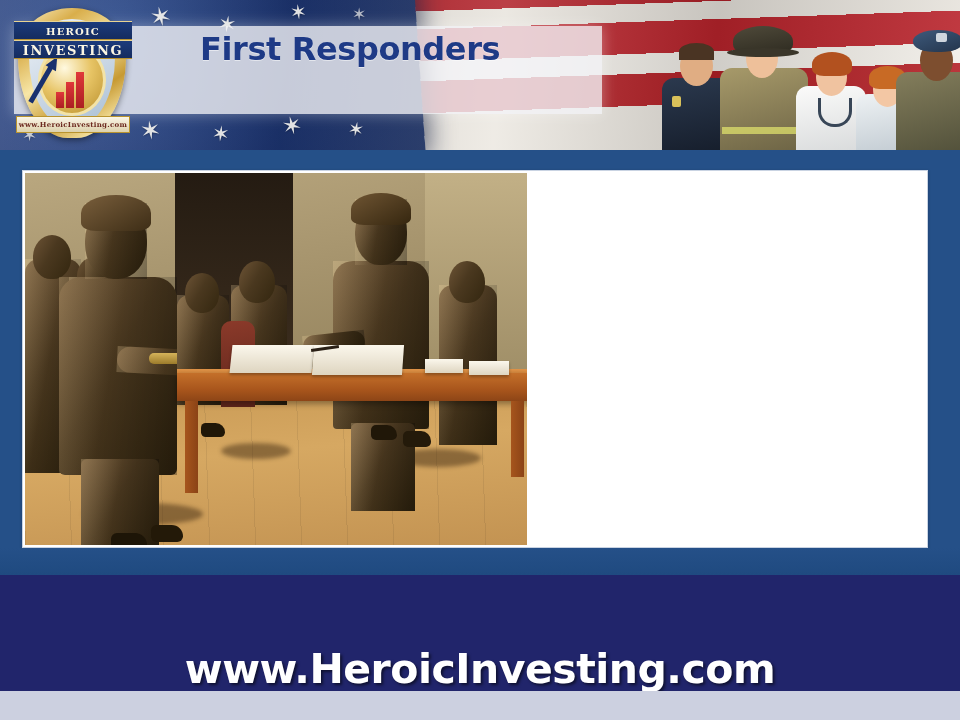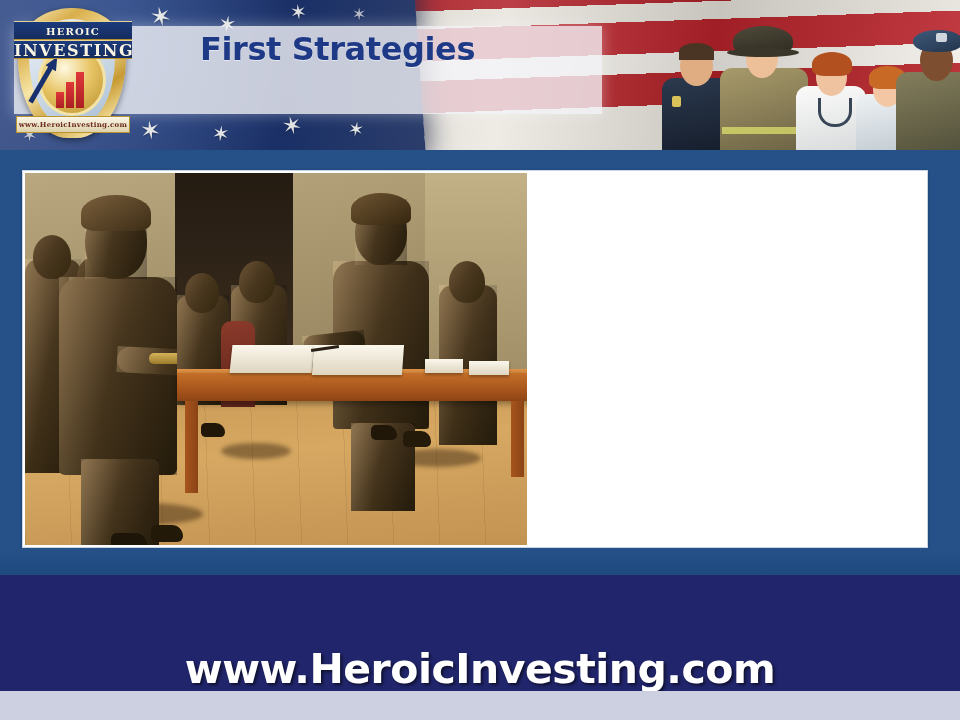--- a/index.html
+++ b/index.html
@@ -148,21 +148,21 @@
     box-sizing: border-box;
     color: #fbf6e3;
     font-family: "DejaVu Serif", serif;
     font-weight: bold;
     font-size: 10px;
     text-align: center;
     line-height: 19px;
     letter-spacing: 1.2px;
   }
   .logo-band-1 { top: 17px; }
-  .logo-band-2 { top: 36px; font-size: 16px; letter-spacing: 1.6px; }
+  .logo-band-2 { top: 36px; font-size: 13px; letter-spacing: 1.6px; }
   .logo-ribbon {
     position: absolute;
     left: 4px; top: 112px;
     width: 114px; height: 17px;
     background: linear-gradient(180deg, #fbf6e6 0%, #ddd2ad 100%);
     border: 1px solid #b9942f;
     box-sizing: border-box;
     color: #6d2a20;
     font-family: "DejaVu Serif", serif;
     font-weight: bold;
@@ -313,21 +313,21 @@
     <span class="star" style="left:60px;top:108px;font-size:23px;transform:rotate(14deg);">✶</span>
     <span class="star" style="left:140px;top:118px;font-size:25px;transform:rotate(-8deg);">✶</span>
     <span class="star" style="left:212px;top:124px;font-size:21px;transform:rotate(6deg);">✶</span>
     <span class="star" style="left:282px;top:114px;font-size:24px;transform:rotate(-14deg);">✶</span>
     <span class="star" style="left:348px;top:120px;font-size:19px;transform:rotate(10deg);">✶</span>
     <span class="star" style="left:352px;top:6px;font-size:17px;opacity:.7;">✶</span>
     <span class="star" style="left:22px;top:126px;font-size:18px;opacity:.75;">✶</span>
 
     <div class="header-plate"></div>
     <div class="header-title">
-      <div>First Strategies</div>
+      <div>First Responders</div>
     </div>
 
     <div class="responders">
 
       <div class="person" style="left:38px;width:76px;height:110px;">
         <div class="p-body" style="left:4px;width:70px;height:72px;background:linear-gradient(170deg,#2b394e,#161e2c);"></div>
         <div class="p-head" style="left:22px;top:6px;width:33px;height:40px;background:#e0ad83;"></div>
         <div style="position:absolute;left:21px;top:3px;width:35px;height:17px;border-radius:50% 50% 0 0;background:#4a3423;"></div>
         <div style="position:absolute;left:14px;top:56px;width:9px;height:11px;background:#d9c15a;border-radius:2px;"></div>
       </div>

